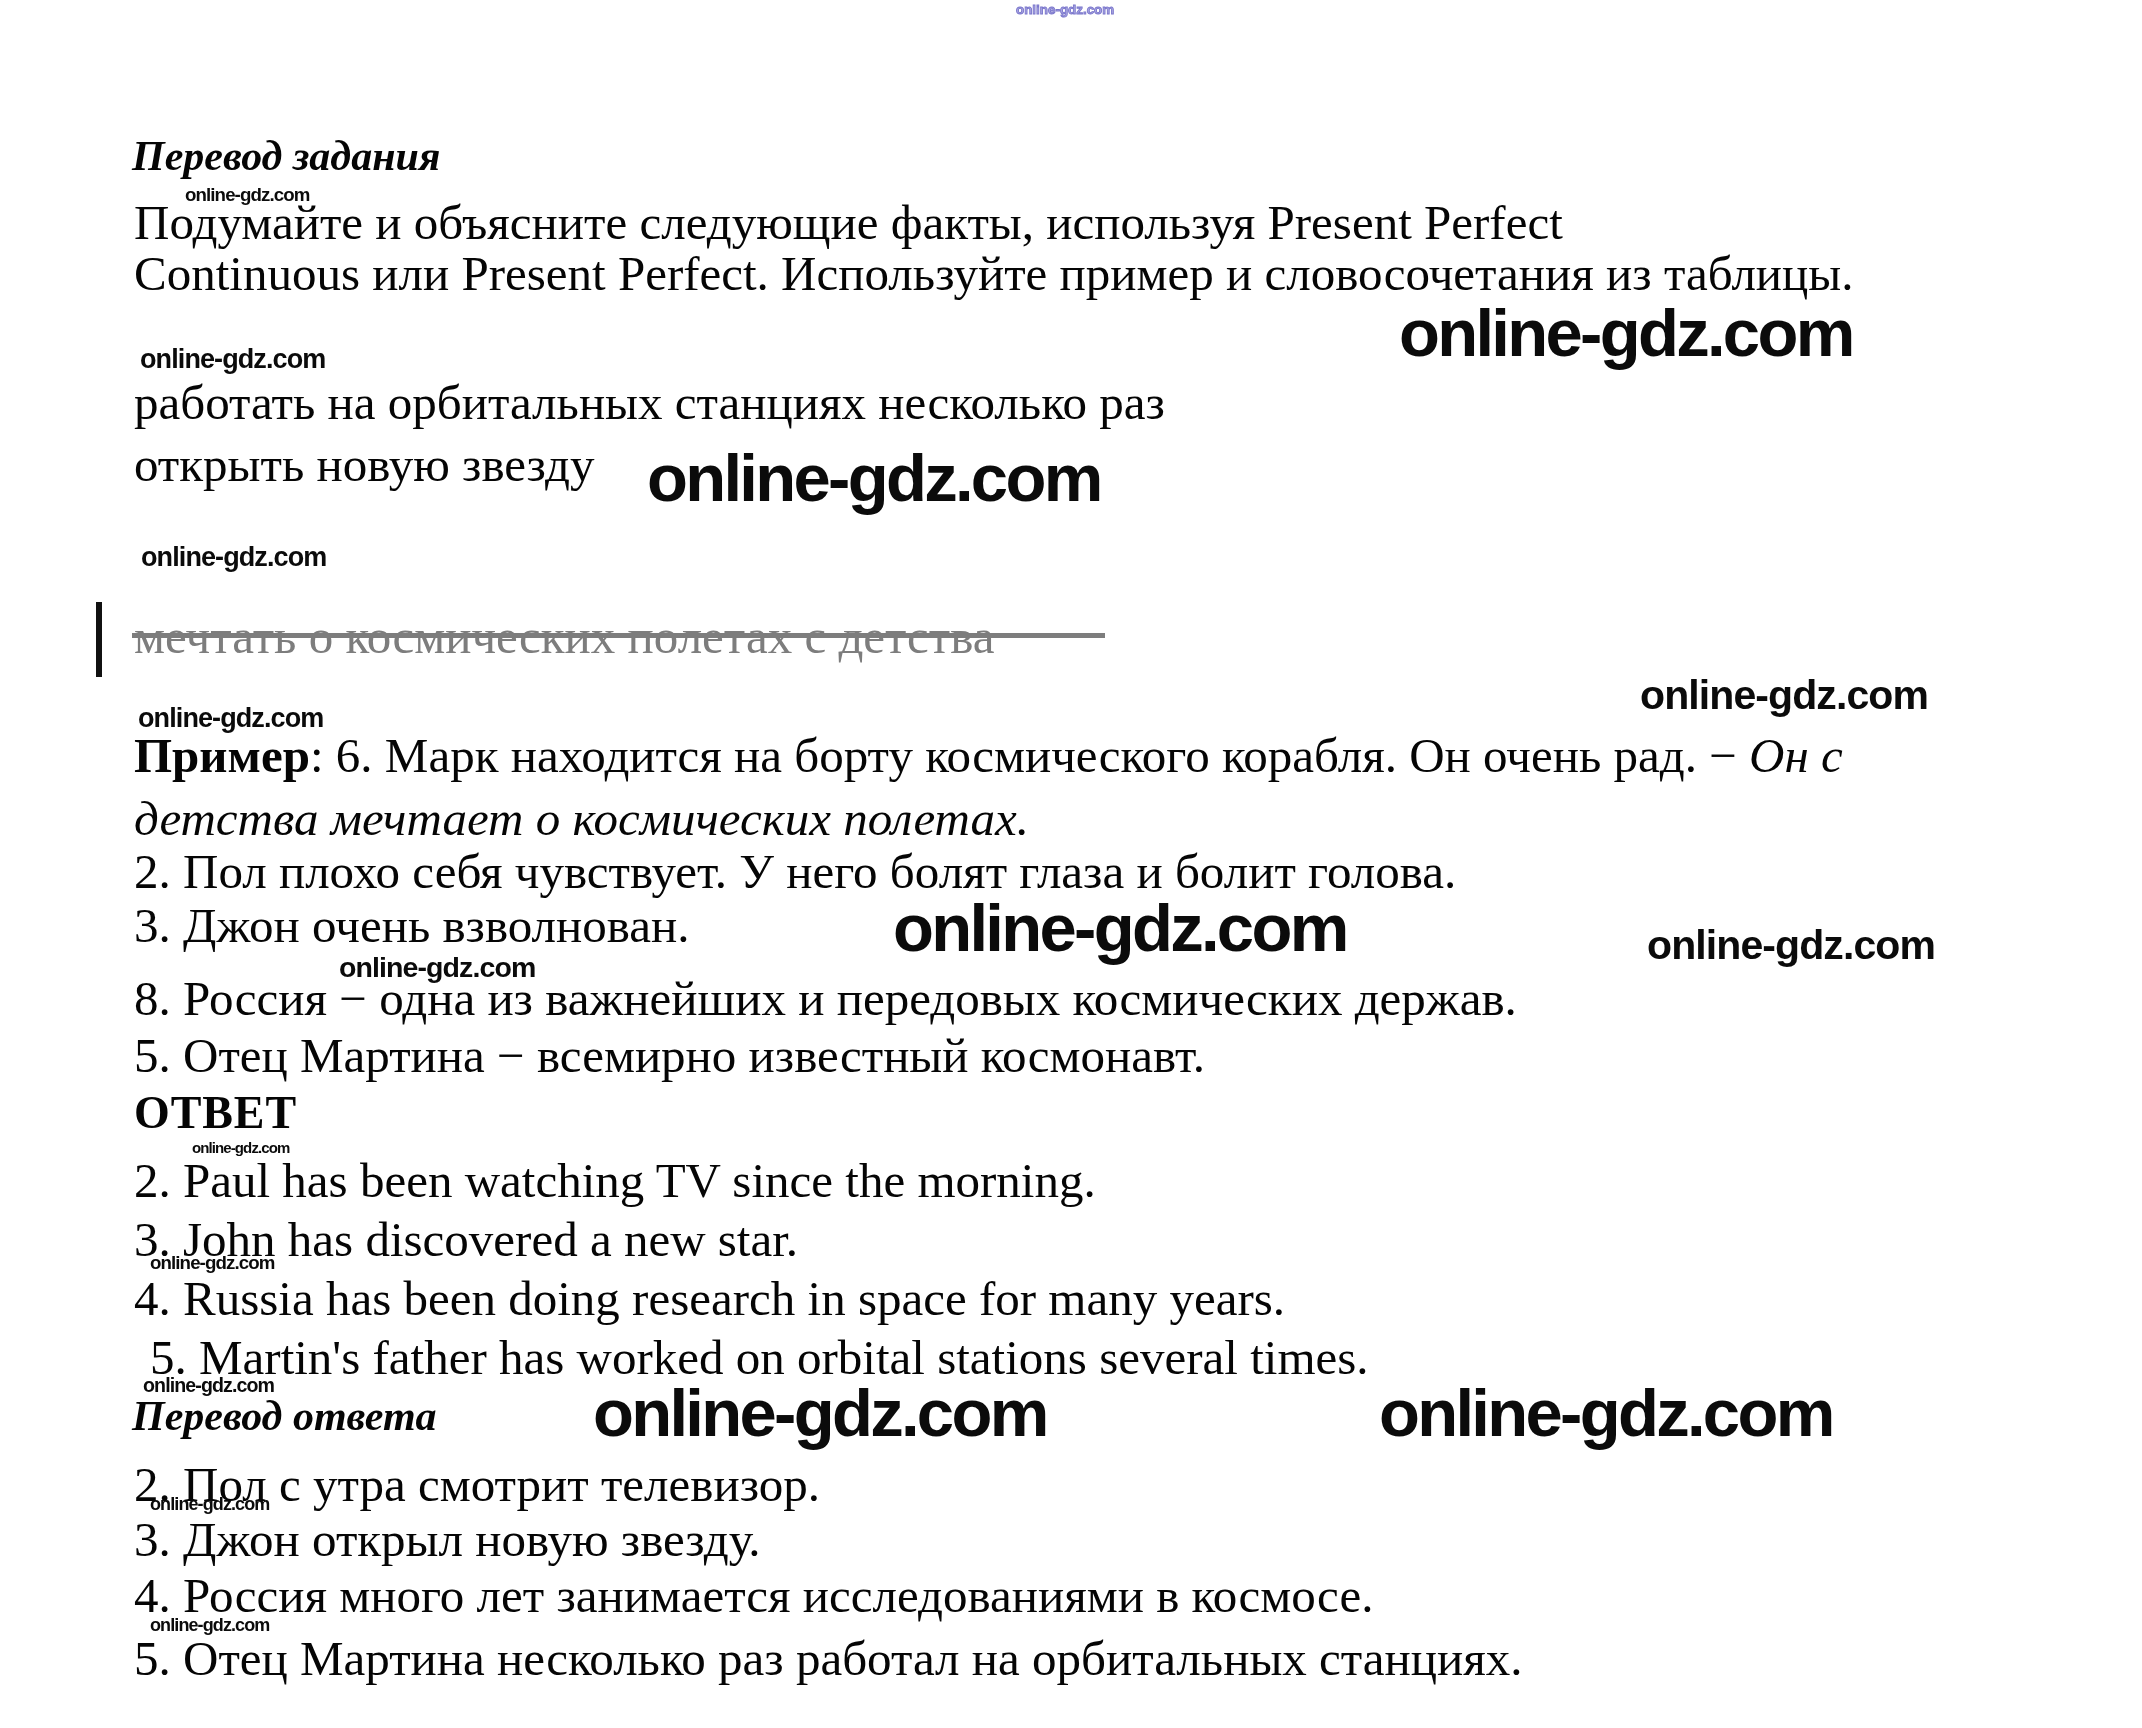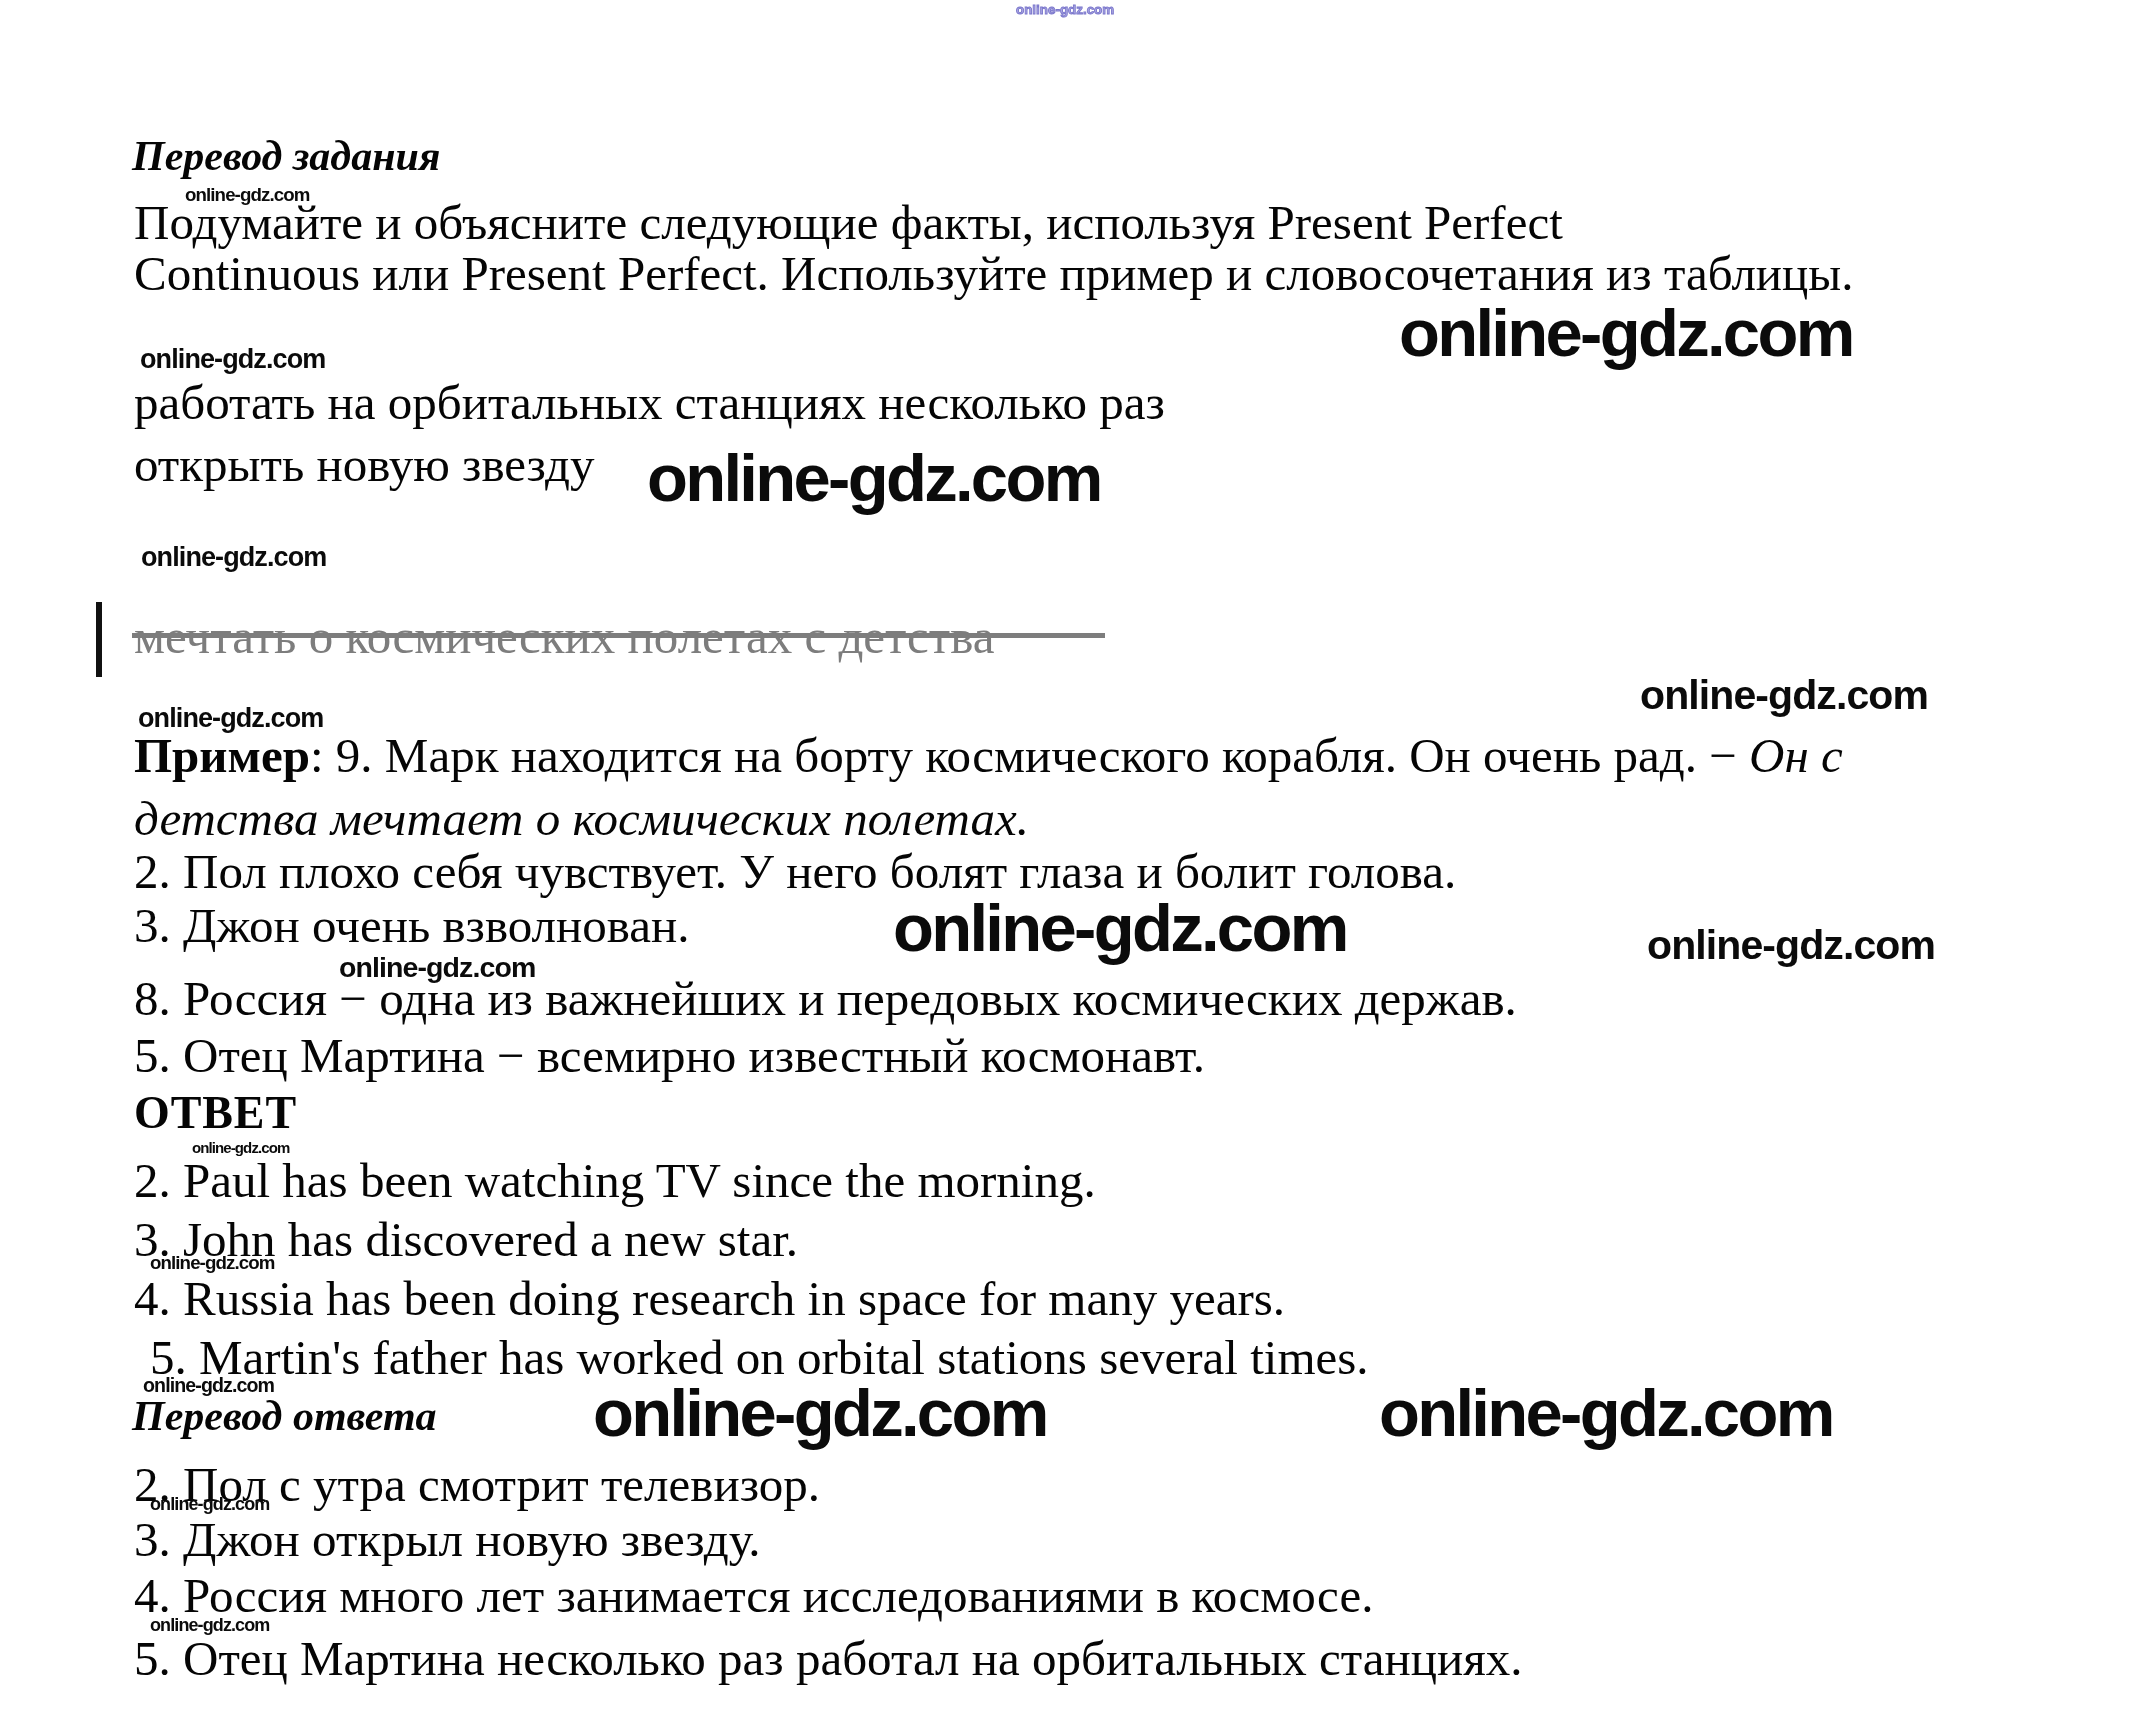--- a/index.html
+++ b/index.html
@@ -85,21 +85,21 @@
   <div class="wm wm-big p-wmbig5">online-gdz.com</div>
   <div class="wm wm-sm p-wm6">online-gdz.com</div>
 
   <div class="bar-v"></div>
   <div class="t gray p-crossed">мечтать о космических полетах с детства</div>
   <div class="strike"></div>
 
   <div class="wm wm-med p-wmmed7">online-gdz.com</div>
   <div class="wm wm-sm p-wm8">online-gdz.com</div>
 
-  <div class="t p-ex1"><span class="b">Пример</span><span>: 9. Марк находится на борту космического корабля. Он очень рад. − </span><span class="i">Он с</span></div>
+  <div class="t p-ex1"><span class="b">Пример</span><span>: 6. Марк находится на борту космического корабля. Он очень рад. − </span><span class="i">Он с</span></div>
   <div class="t i p-ex2">детства мечтает о космических полетах.</div>
   <div class="t p-exi2">2. Пол плохо себя чувствует. У него болят глаза и болит голова.</div>
   <div class="wm wm-big p-wmbig9">online-gdz.com</div>
   <div class="t p-exi3">3. Джон очень взволнован.</div>
   <div class="wm wm-med p-wmmed10">online-gdz.com</div>
   <div class="wm wm-sm p-wm11">online-gdz.com</div>
   <div class="t p-exi4">8. Россия − одна из важнейших и передовых космических держав.</div>
   <div class="t p-exi5">5. Отец Мартина − всемирно известный космонавт.</div>
 
   <div class="t answer-hd p-anshd">ОТВЕТ</div>

